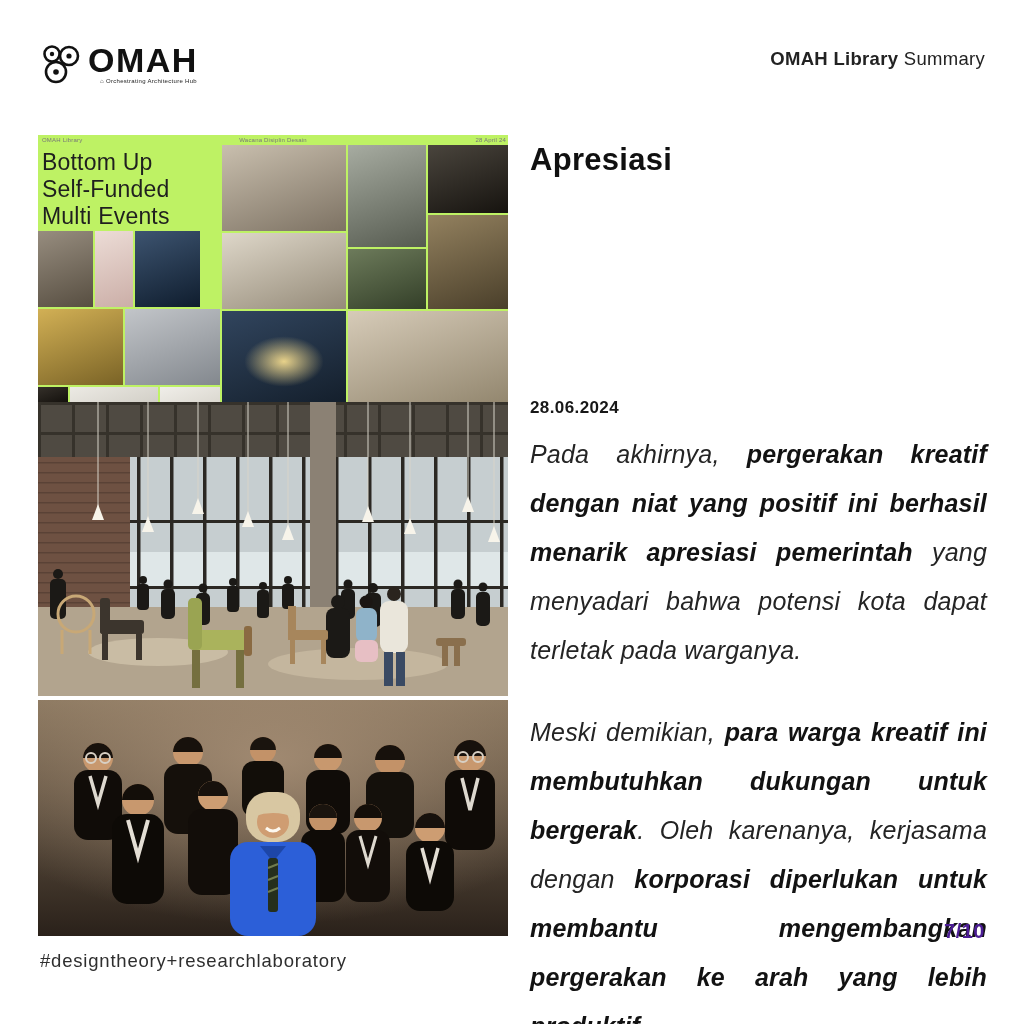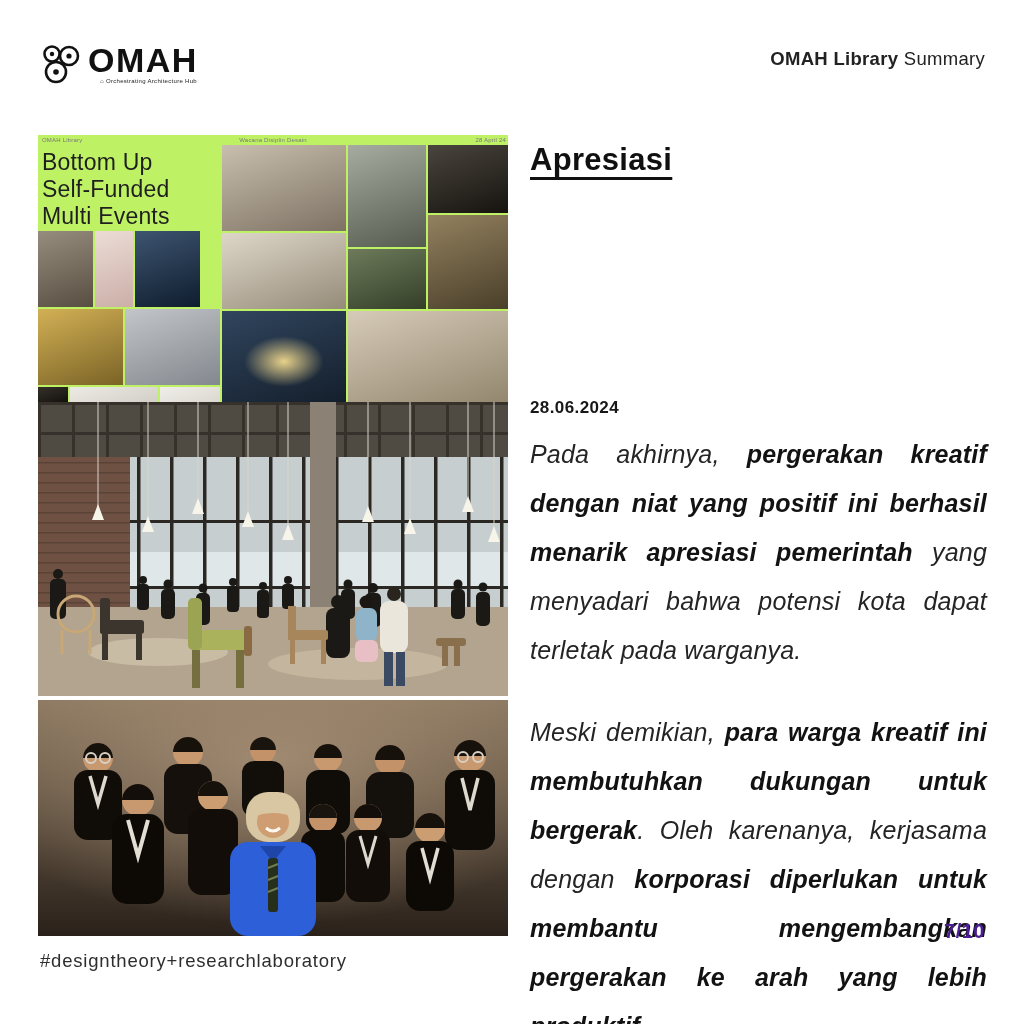--- a/index.html
+++ b/index.html
@@ -25,21 +25,21 @@
   .tile .blob { position:absolute; left:18%; top:28%; width:64%; height:55%; border-radius:50%;
     background:radial-gradient(ellipse at center, var(--blob) 0%, rgba(0,0,0,0) 70%); }
 
   .photo { position:absolute; left:38px; width:470px; overflow:hidden; background:#2a2620; }
   .photo-mid { top:402px; height:294px; }
   .photo-bottom { top:700px; height:236px; }
 
   
   .article { position:absolute; left:530px; top:0; width:457px; height:960px; }
   .article-title { position:absolute; left:0; top:136px; font-size:31px; line-height:48px; font-weight:bold; color:#101010; letter-spacing:.3px; }
-  .article-title .tl span { text-decoration:underline; text-decoration-thickness:3px; text-underline-offset:7px; }
+  .article-title .tl span { text-decoration-thickness:3px; text-underline-offset:7px; }
   .article-date { position:absolute; left:0; top:398px; font-size:17px; font-weight:bold; color:#171717; letter-spacing:.4px; }
   .article-body { position:absolute; left:0; top:430px; width:457px; }
   .body-p { font-size:25px; line-height:49px; color:#242424; text-align:justify; text-align-last:left; letter-spacing:.2px; margin:0 0 33px 0;font-style:italic; }
   .body-p .b { font-weight:bold; color:#121212; }
 
   
   .footer-hashtag { position:absolute; left:40px; top:950px; font-size:18.5px; color:#2e2e2e; letter-spacing:.8px; }
   .footer-page { position:absolute; right:39px; top:920px; font-size:20px; font-weight:bold; color:#4c1d95; letter-spacing:.5px;margin-left:48px; }
 </style>
 </head>

